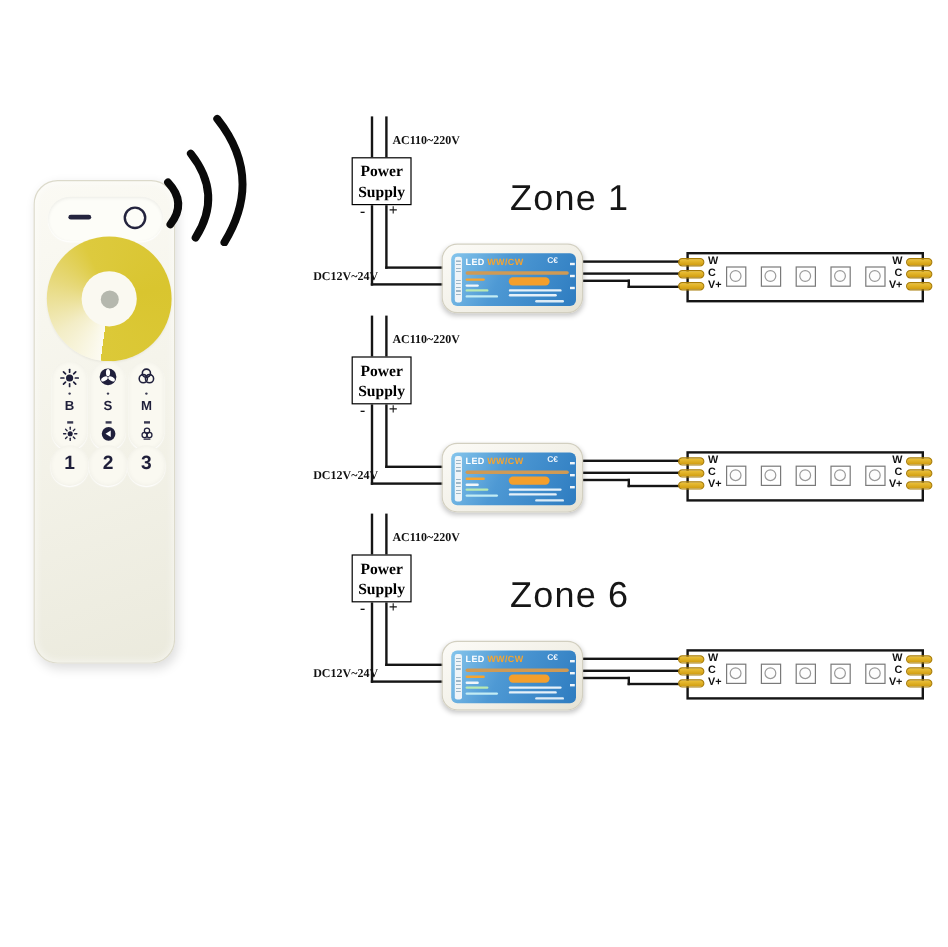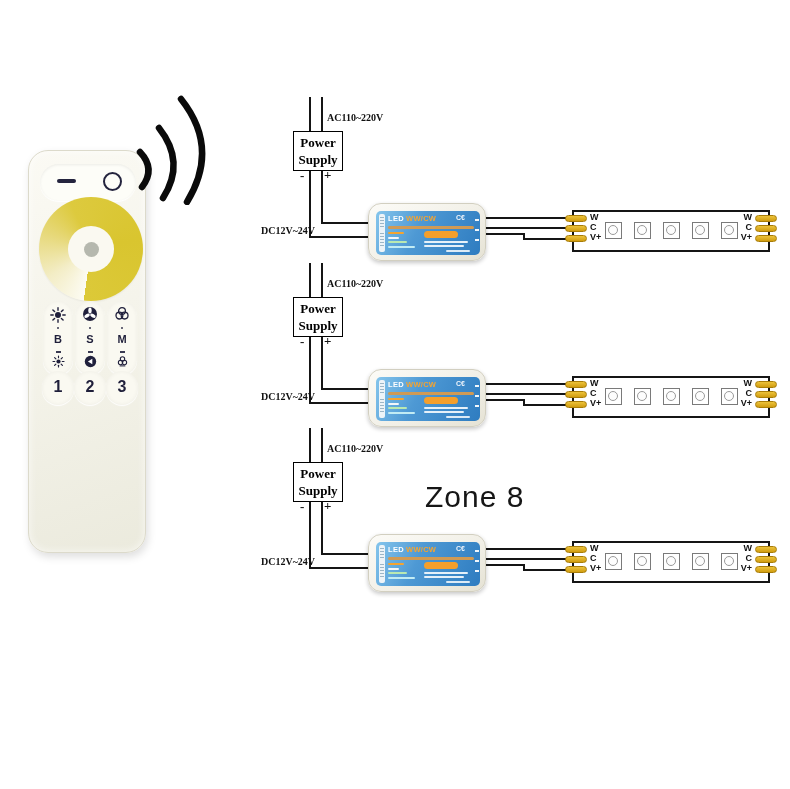--- a/index.html
+++ b/index.html
@@ -218,20 +218,21 @@
       <div>Power</div>
       <div>Supply</div>
     </div>
     <span class="sign" style="left:45px; top:71px;">-</span>
     <span class="sign" style="left:69px; top:70px;">+</span>
     <div class="wire" style="left:54px; top:74px; width:2px; height:67px;"></div>
     <div class="wire" style="left:54px; top:139px; width:60px; height:2px;"></div>
     <div class="wire" style="left:66px; top:74px; width:2px; height:53px;"></div>
     <div class="wire" style="left:66px; top:125px; width:48px; height:2px;"></div>
     <span class="serif-label" style="left:6px; top:128px;">DC12V~24V</span>
+    <span class="zone-label">Zone 1</span>
 
     <div class="controller">
       <div class="ct-label">
         <div class="ct-strip">
           <div class="ct-ticks" style="top:3px; height:12px;"></div>
           <div class="ct-ticks" style="top:19px; height:15px;"></div>
         </div>
         <span class="ct-brand">LED</span>
         <span class="ct-model">WW/CW</span>
         <span class="ct-cert">C€</span>
@@ -372,21 +373,21 @@
       <div>Power</div>
       <div>Supply</div>
     </div>
     <span class="sign" style="left:45px; top:71px;">-</span>
     <span class="sign" style="left:69px; top:70px;">+</span>
     <div class="wire" style="left:54px; top:74px; width:2px; height:67px;"></div>
     <div class="wire" style="left:54px; top:139px; width:60px; height:2px;"></div>
     <div class="wire" style="left:66px; top:74px; width:2px; height:53px;"></div>
     <div class="wire" style="left:66px; top:125px; width:48px; height:2px;"></div>
     <span class="serif-label" style="left:6px; top:128px;">DC12V~24V</span>
-    <span class="zone-label">Zone 8</span>
+    <span class="zone-label">Zone 6</span>
 
     <div class="controller">
       <div class="ct-label">
         <div class="ct-strip">
           <div class="ct-ticks" style="top:3px; height:12px;"></div>
           <div class="ct-ticks" style="top:19px; height:15px;"></div>
         </div>
         <span class="ct-brand">LED</span>
         <span class="ct-model">WW/CW</span>
         <span class="ct-cert">C€</span>

